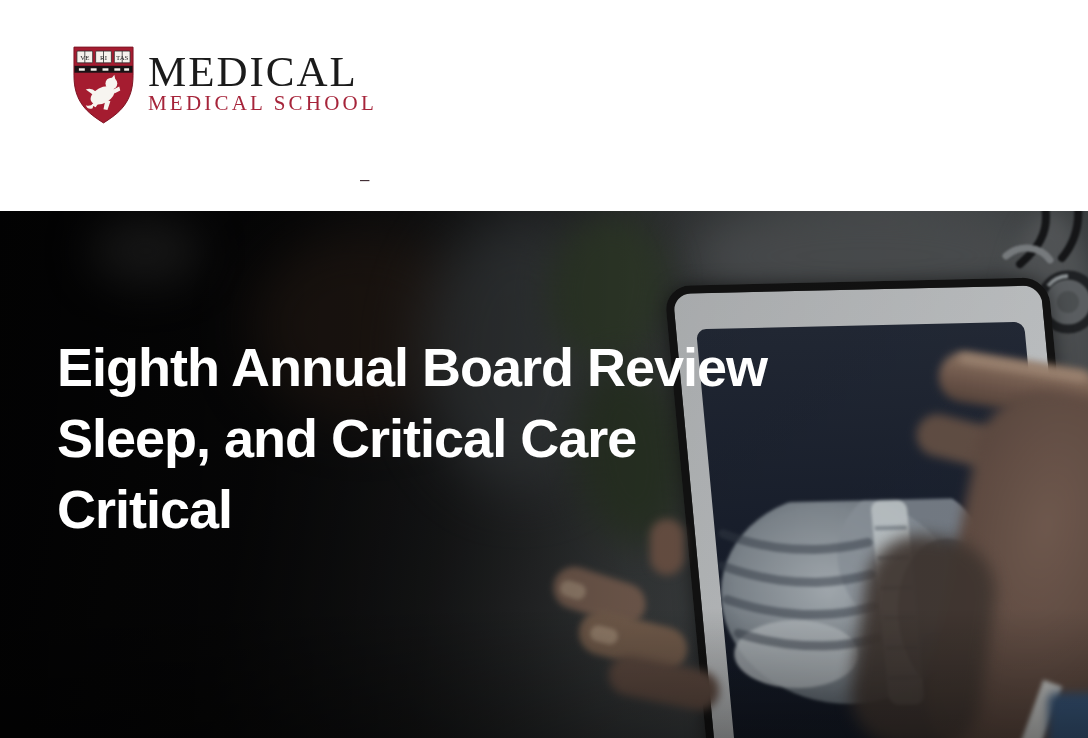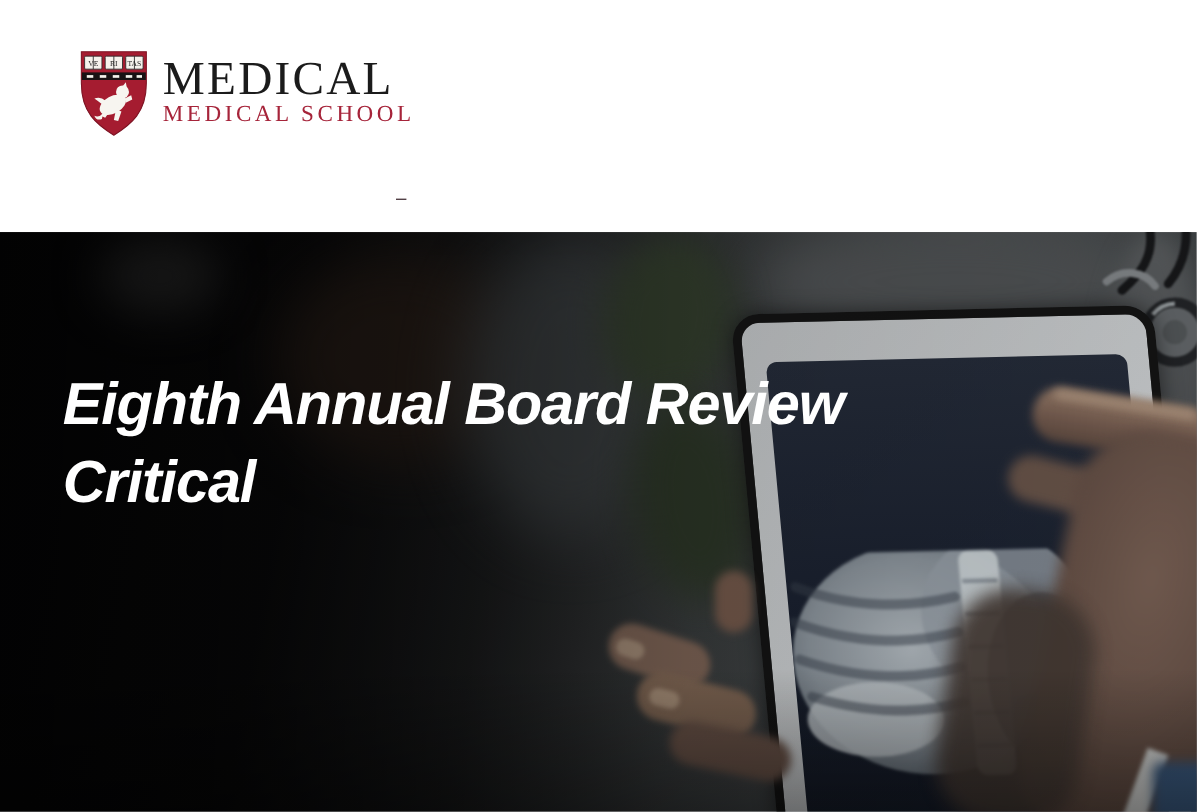--- a/index.html
+++ b/index.html
@@ -78,21 +78,21 @@
   .corner-blue { left:1048px; top:482px; width:55px; height:58px; border-radius:8px;
                  background:#3c5c82; filter:blur(5px); }
 
   
   .hero-overlay { position:absolute; inset:0;
       background:linear-gradient(92deg, rgba(0,0,0,.62) 0%, rgba(0,0,0,.42) 32%, rgba(0,0,0,.16) 58%, rgba(0,0,0,.10) 100%); }
 
   
   .hero-heading { position:absolute; left:57px; top:121px; width:920px; z-index:5;
                   color:#ffffff; font-weight:700; font-size:54px; line-height:71px;
-                  letter-spacing:-1px; font-family:"Liberation Sans", sans-serif;font-style:italic; }
+                  letter-spacing:-1px; font-family:"Liberation Sans", sans-serif; }
   .hero-heading span { display:block; }
 </style>
 </head>
 <body>
 
 <div class="page">
 
   <header class="site-header">
     <a class="logo-link">
       <svg class="logo-shield" viewBox="0 0 64 80" xmlns="http://www.w3.org/2000/svg">
@@ -206,17 +206,18 @@
     <div class="skin l-tip3"></div>
     <div class="skin l-thumb"></div>
     <div class="skin corner-strip"></div>
     <div class="skin corner-blue"></div>
 
     <div class="bottom-shade"></div>
     <div class="hero-overlay"></div>
 
     <h1 class="hero-heading">
       <span>Eighth Annual Board Review</span>
+      <span>Sleep, and Critical Care</span>
       <span>Critical</span>
     </h1>
   </section>
 
 </div>
 
 </body></html>

